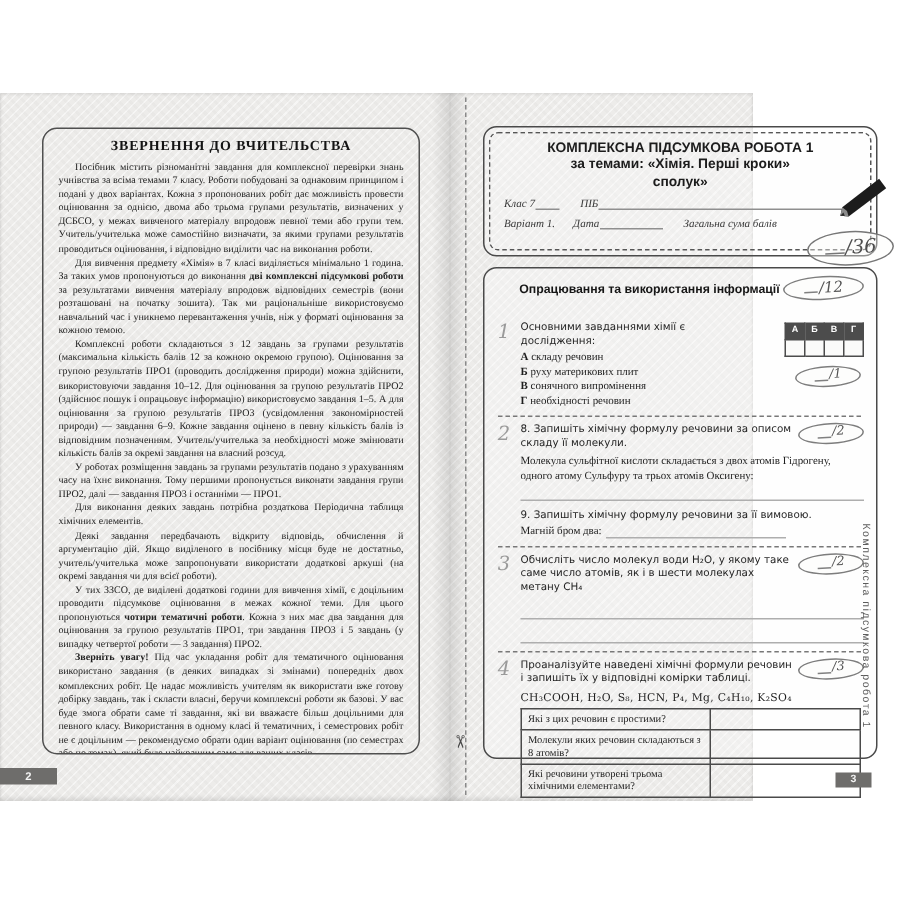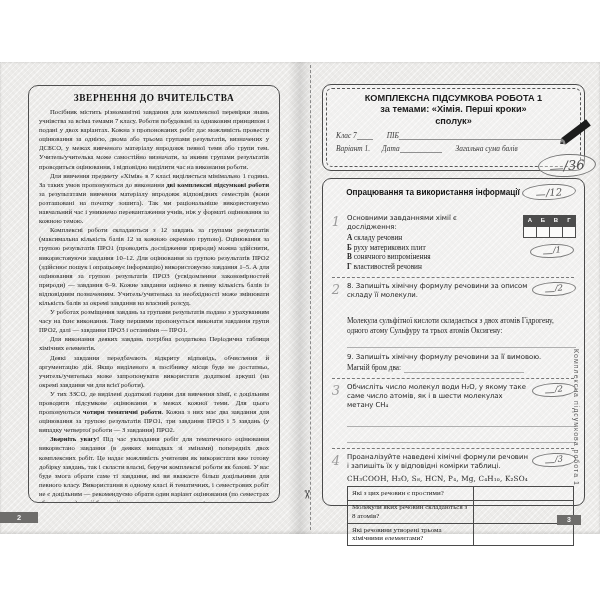--- a/index.html
+++ b/index.html
@@ -1,21 +1,21 @@
 <!DOCTYPE html>
 <html><head>
 <meta charset="utf-8">
 <style>
   * { margin:0; padding:0; box-sizing:border-box; }
   html,body { width:600px; height:600px; background:#ffffff; overflow:hidden; }
   body { position:relative; font-family:"Liberation Serif", serif; color:#1d1d1d; }
 
   
   .spread {
-    position:absolute; left:0; top:62px; width:600px; height:472px;
+    position:absolute; left:0; top:62px; width:502px; height:472px;
     background:#edecea;
     background-image:
       repeating-linear-gradient(45deg, rgba(0,0,0,.014) 0 2px, transparent 2px 5px),
       repeating-linear-gradient(-45deg, rgba(255,255,255,.5) 0 1px, transparent 1px 4px);
     box-shadow: inset 0 1px 2px rgba(0,0,0,.08), inset 0 -2px 3px rgba(0,0,0,.10);
   }
   .spine {
     position:absolute; left:288px; top:0; width:24px; height:100%;
     background:linear-gradient(90deg, rgba(0,0,0,0) 0%, rgba(0,0,0,.10) 48%, rgba(0,0,0,.16) 50%, rgba(0,0,0,.10) 52%, rgba(0,0,0,0) 100%);
     pointer-events:none;
@@ -212,21 +212,21 @@
 
     <div class="q">
       <div class="qnum">1</div>
       <div class="qbody">
         <div class="q1-cols">
           <div class="q1-left">
             <div class="sans">Основними завданнями хімії є дослідження:</div>
             <div class="opt"><span style="font-weight: bold;">А </span><span>складу речовин</span></div>
             <div class="opt"><span style="font-weight: bold;">Б </span><span>руху материкових плит</span></div>
             <div class="opt"><span style="font-weight: bold;">В </span><span>сонячного випромінення</span></div>
-            <div class="opt"><span style="font-weight: bold;">Г </span><span>властивостей речовин</span></div>
+            <div class="opt"><span style="font-weight: bold;">Г </span><span>необхідності речовин</span></div>
           </div>
           <div class="q1-right">
             <table class="agrid">
               <tbody>
                   <tr class="hd">
                 <td>А</td>
                 <td>Б</td>
                 <td>В</td>
                 <td>Г</td>
               </tr>
@@ -252,21 +252,21 @@
     <div class="q">
       <div class="qnum">2</div>
       <div class="qbody">
         <div class="prompt-row">
           <span class="ptxt sans">8. Запишіть хімічну формулу речовини за описом складу її молекули.</span>
           <span class="oval oval-sm">
             <span class="blank"></span>
             <span class="val">/2</span>
           </span>
         </div>
-        <div class="serif" style="margin-top:16px">Молекула сульфітної кислоти складається з двох атомів Гідрогену, одного атому Сульфуру та трьох атомів Оксигену:</div>
+        <div class="serif" style="margin-top:2px">Молекула сульфітної кислоти складається з двох атомів Гідрогену, одного атому Сульфуру та трьох атомів Оксигену:</div>
         <div class="writeline"></div>
         <div class="sans" style="margin-top:5px">9. Запишіть хімічну формулу речовини за її вимовою.</div>
         <div style="display:flex; align-items:flex-end; margin-top:1px">
           <span class="serif">Магній бром два:</span>
           <span class="inline-line" style="max-width:120px"></span>
         </div>
       </div>
     </div>
 
     <div class="dsep"></div>

